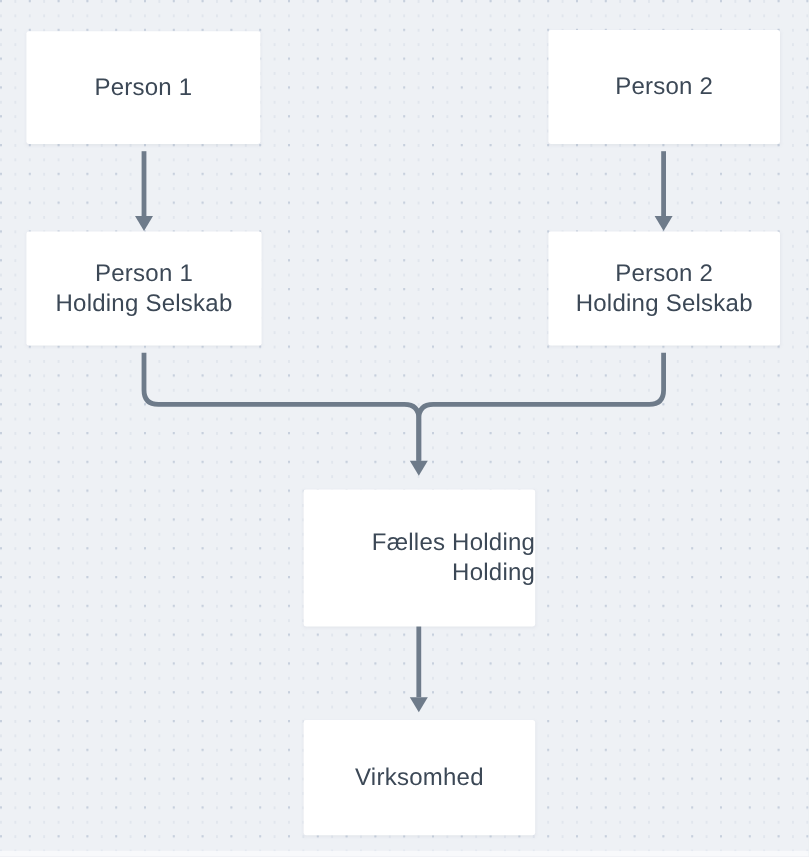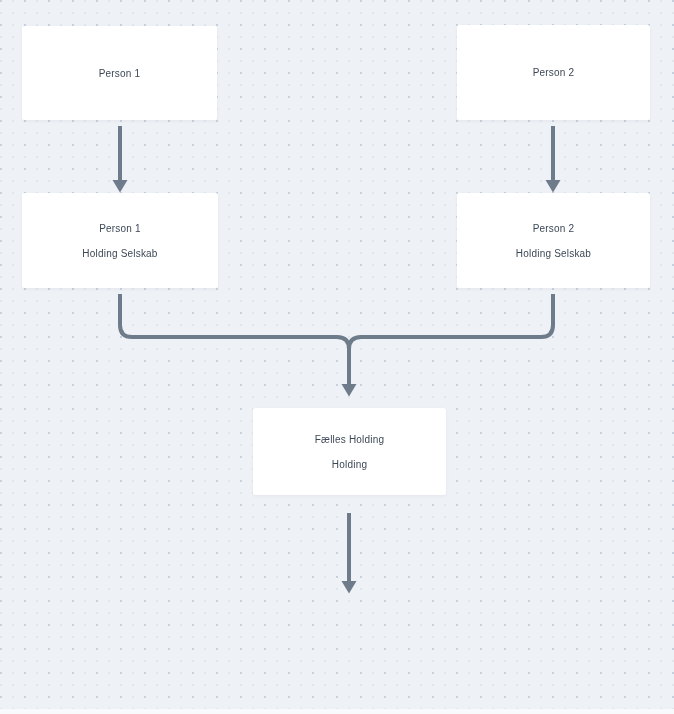--- a/index.html
+++ b/index.html
@@ -30,29 +30,29 @@
     position: absolute;
     background: #ffffff;
     border-radius: 2px;
     box-shadow: 0 1px 3px rgba(140, 152, 170, 0.10);
     display: flex;
     flex-direction: column;
     align-items: center;
     justify-content: center;
     text-align: center;
     color: #3c4856;
-    font-size: 10px;
+    font-size: 20px;
     line-height: 25px;
     letter-spacing: 0.2px;
   }
   .node-person1        { left: 22px;  top: 26px;  width: 195px; height: 94px; }
   .node-person2        { left: 457px; top: 25px;  width: 193px; height: 95px; }
   .node-person1-holding{ left: 22px;  top: 193px; width: 196px; height: 95px; }
   .node-person2-holding{ left: 457px; top: 193px; width: 193px; height: 95px; }
-  .node-faelles-holding{ left: 253px; top: 408px; width: 193px; height: 87px; }
+  .node-faelles-holding{ left: 253px; top: 408px; width: 193px; height: 114px; align-items: flex-end; }
   .node-virksomhed     { left: 253px; top: 600px; width: 193px; height: 96px; }
   .bottom-edge {
     position: absolute;
     left: 0; right: 0; bottom: 0;
     height: 5px;
     background: rgba(248, 250, 252, 0.9);
   }
 </style>
 </head>
 <body>
@@ -99,15 +99,18 @@
   <div class="node node-person2-holding">
     <span>Person 2</span>
     <span>Holding Selskab</span>
   </div>
 
   <div class="node node-faelles-holding">
     <span>Fælles Holding</span>
     <span>Holding</span>
   </div>
 
+  <div class="node node-virksomhed">
+    <span>Virksomhed</span>
+  </div>
 
   <div class="bottom-edge"></div>
 </div>
 
 </body></html>

